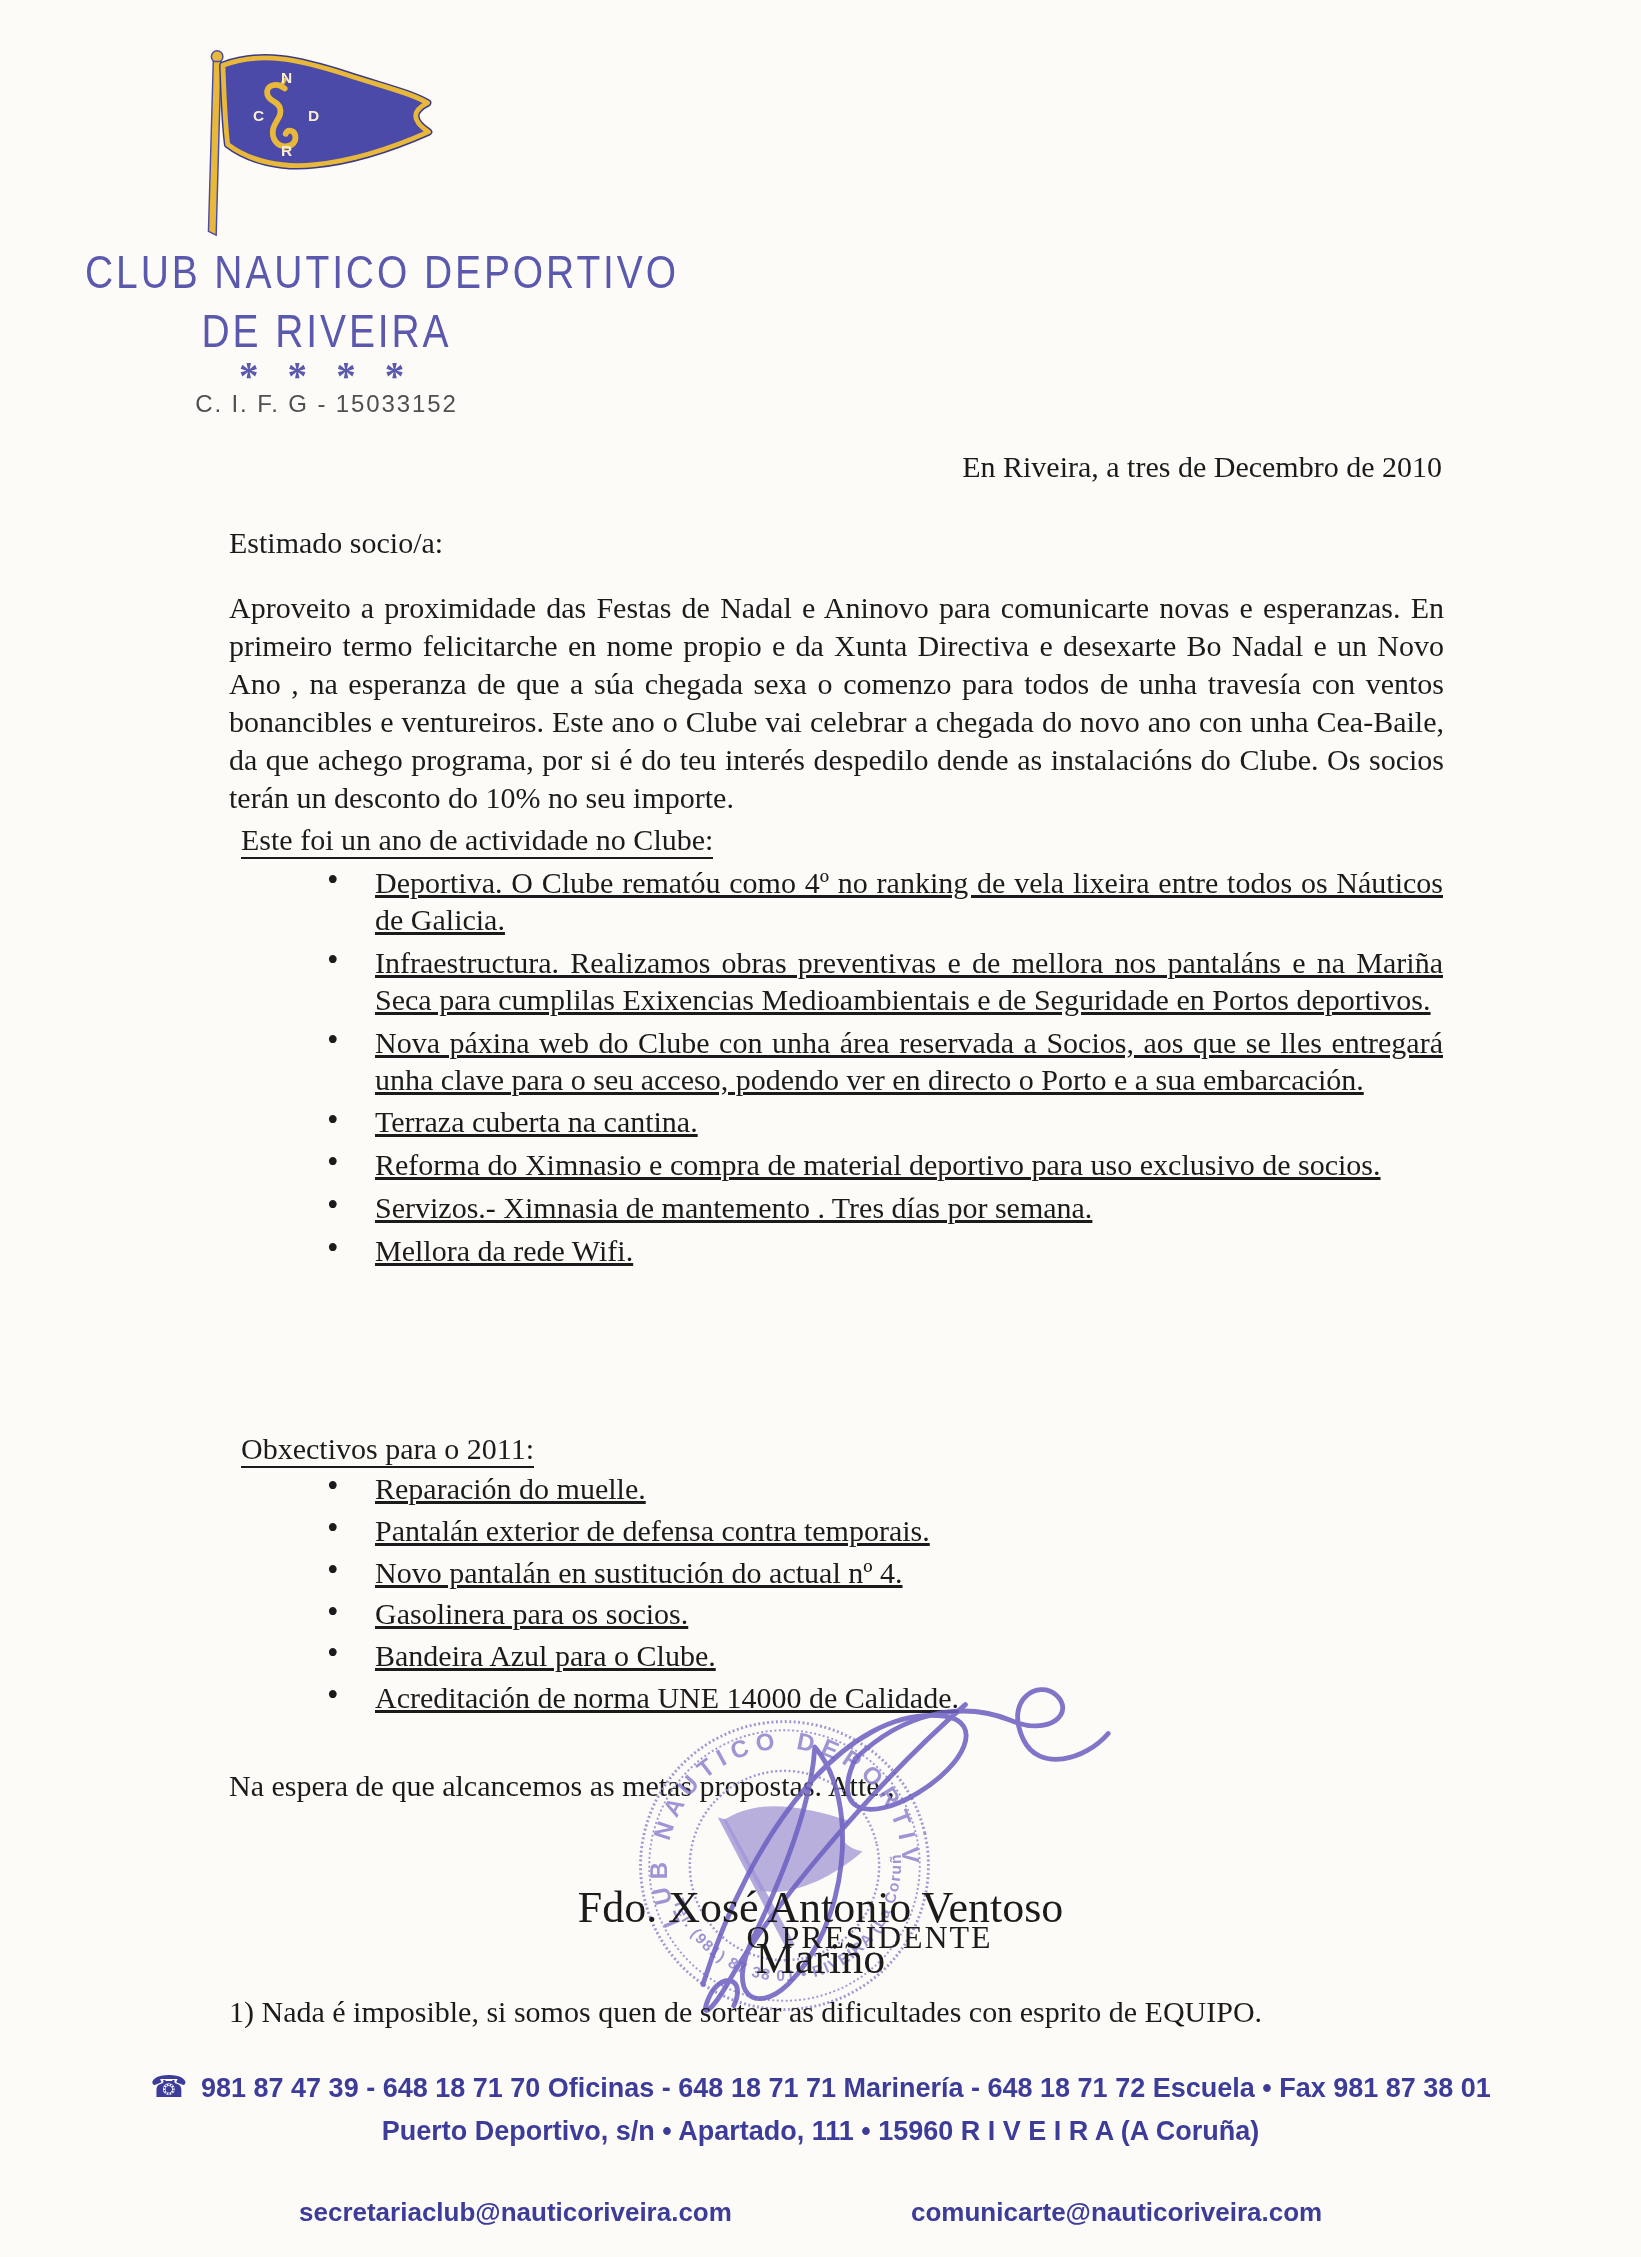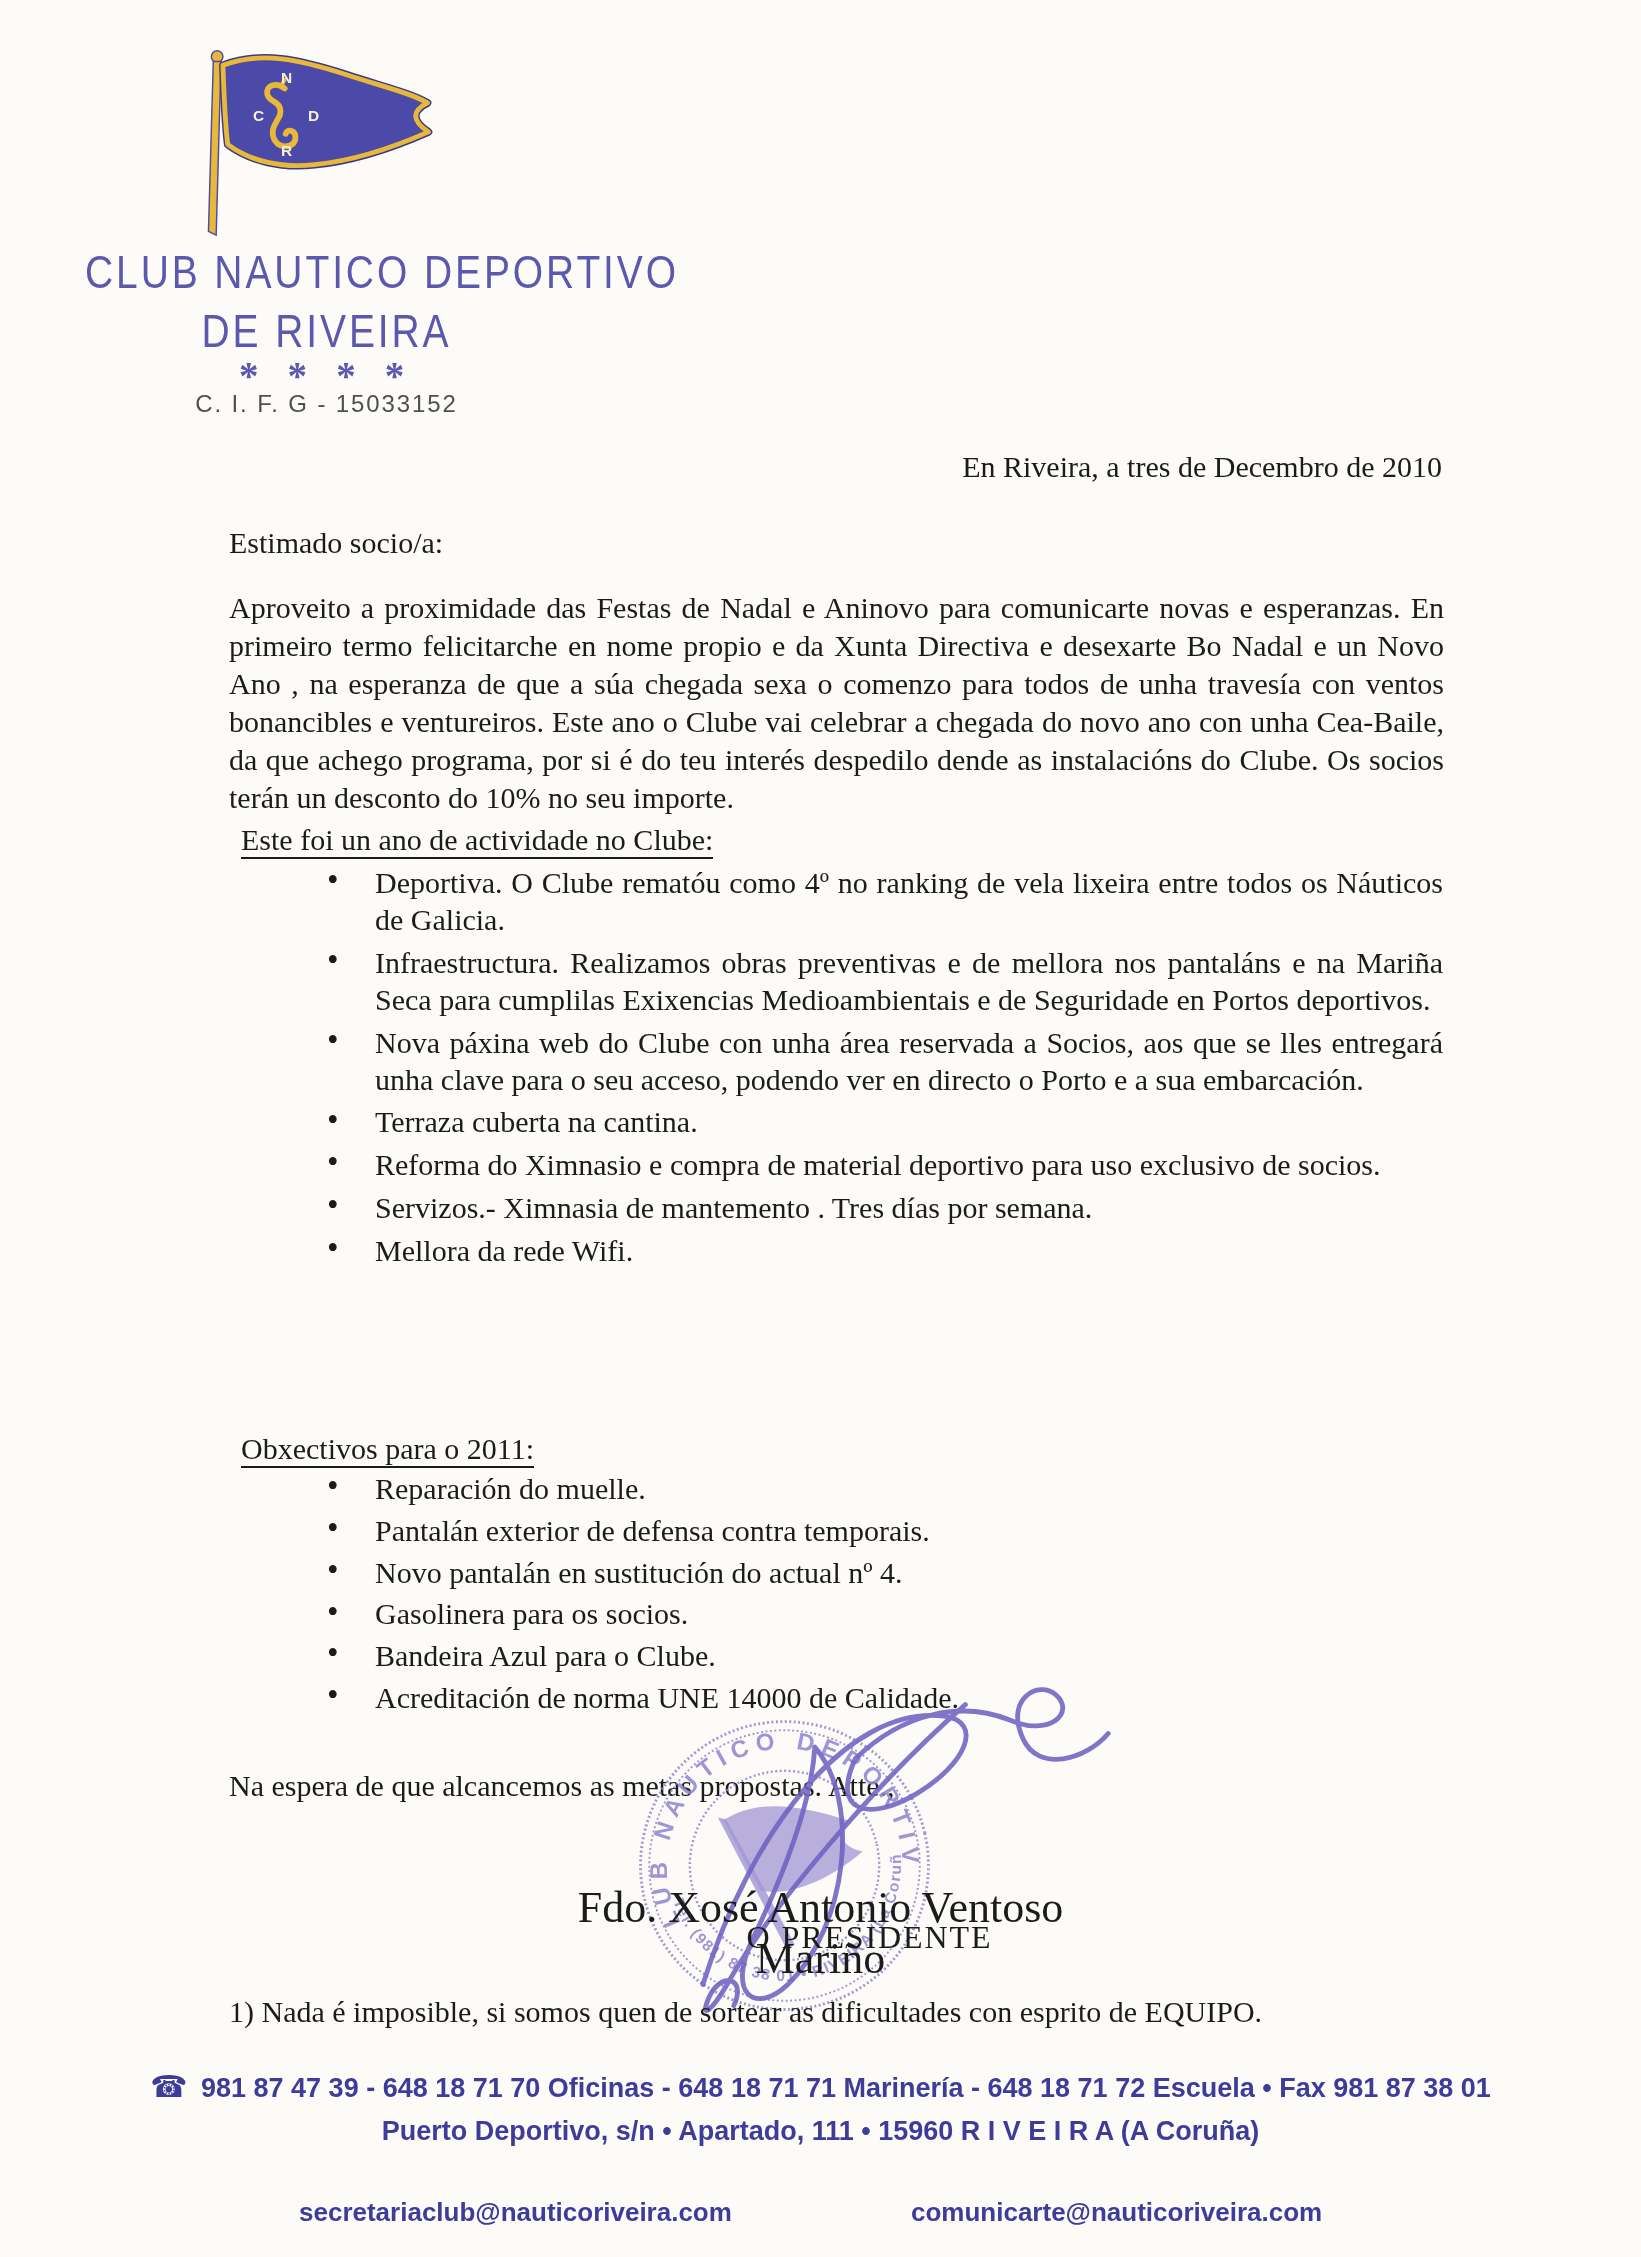--- a/index.html
+++ b/index.html
@@ -22,21 +22,21 @@
     color:#4f4f52; font-size:24px; letter-spacing:1.9px;}
   
   .date-line{right:199px; top:450px; font-size:30px; white-space:nowrap;text-align:center;}
   .salutation{left:229px; top:526px; font-size:30px;}
   .para{left:229px; top:589px; width:1215px; font-size:30px; line-height:38px;
     text-align:justify;}
   .sec-heading{font-size:30px; white-space:nowrap;margin-left:12px;}
   .sec-heading span{border-bottom:2.4px solid #1b1b1b; padding-bottom:1px;}
   .h1{left:229px; top:823px;}
   .h2{left:229px; top:1432px;}
-  .blist{left:229px; width:1214px; font-size:30px; line-height:37px;}
+  .blist{left:229px; width:1214px; font-size:30px; line-height:37px;text-decoration:underline;}
   .list1{top:864px;}
   .list2{top:1470px;}
   .blist .li{position:relative; padding-left:146px; text-align:justify; margin-bottom:5.8px;}
   .list2 .li{margin-bottom:4.8px;}
   .blist .li::before{content:"•"; position:absolute; left:98px; top:-1.9px; font-size:33px;}
   .closing{left:229px; top:1722px; font-size:30px;margin-top:47px;}
   .signer-name{left:521px; top:1882px; width:599px; text-align:center; font-size:44px;}
   .signer-title{left:570px; top:1919px; width:599px; text-align:center; font-size:32px; letter-spacing:1.9px;}
   .footnote{left:229px; top:1995px; font-size:30px;}
   

